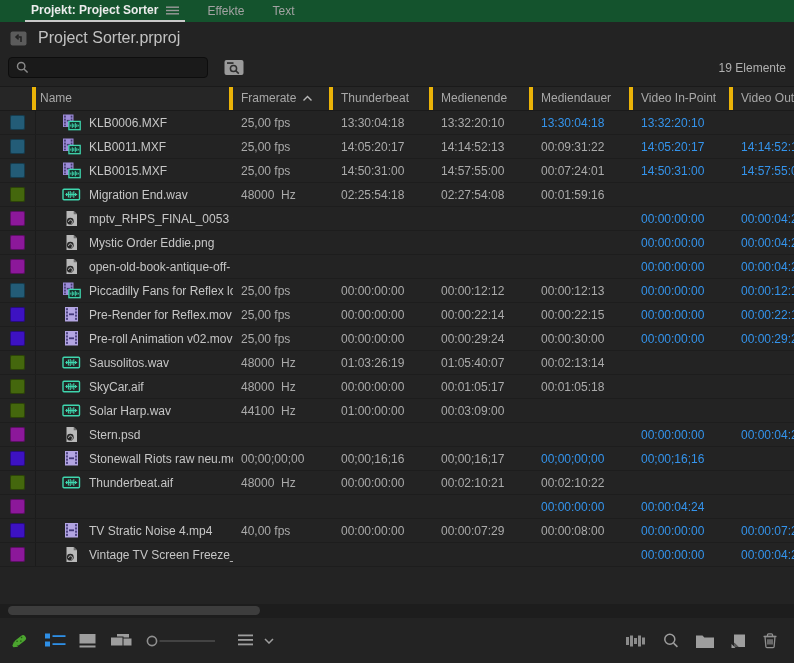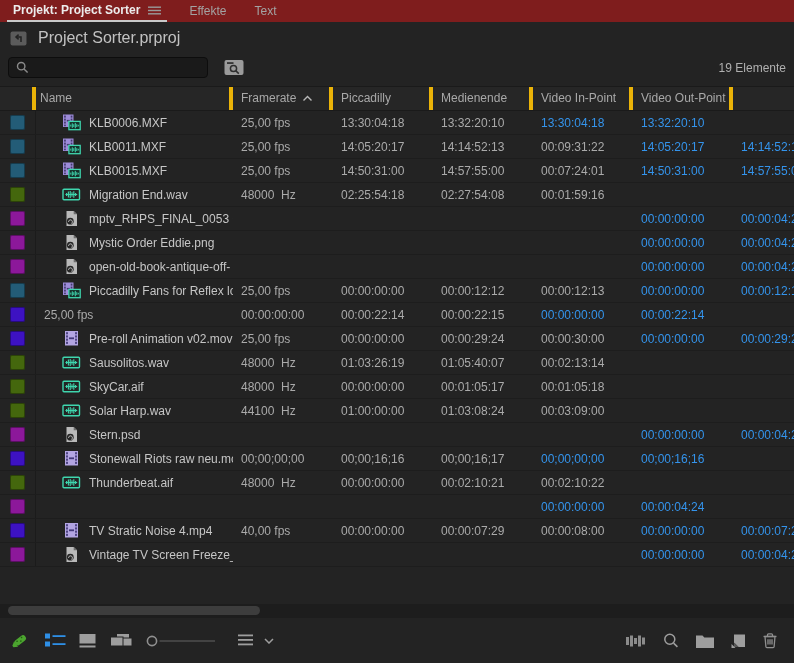--- a/index.html
+++ b/index.html
@@ -3,21 +3,21 @@
 <meta charset="utf-8">
 <style>
   html,body{margin:0;padding:0;}
   body{
     width:794px;height:663px;position:relative;overflow:hidden;
     background:#232323;
     font-family:"Liberation Sans","DejaVu Sans",sans-serif;
     -webkit-font-smoothing:antialiased;
   }
   
-  .tabstrip{position:absolute;top:0;left:0;right:0;height:22px;background:#7f1d1d;display:flex;align-items:stretch;padding-left:7px;}
+  .tabstrip{position:absolute;top:0;left:0;right:0;height:22px;background:#14532d;display:flex;align-items:stretch;padding-left:25px;}
   .tab{display:flex;align-items:center;gap:8px;padding:0 6px;margin-right:16px;color:#a3a3a3;font-size:12px;cursor:default;}
   .tab.active{color:#ececec;font-weight:bold;border-bottom:2px solid #c9c9c9;}
   .hamburger{display:flex;align-items:center;}
   
   .breadcrumb{position:absolute;top:25px;left:0;right:0;height:26px;display:flex;align-items:center;}
   .crumb-icon{margin-left:10px;display:flex;align-items:center;cursor:pointer;}
   .crumb-label{margin-left:11px;color:#c2c2c2;font-size:16px;}
   
   .searchrow{position:absolute;top:52px;left:0;right:0;height:32px;}
   .searchbox{position:absolute;left:8px;top:5px;width:200px;height:21px;background:#1a1a1a;border:1px solid #0d0d0d;border-radius:4px;display:flex;align-items:center;box-sizing:border-box;}
@@ -109,24 +109,27 @@
     </div>
   <div class="hcell">
     <span>Framerate</span>
     <span>
       <svg width="11" height="7" viewBox="0 0 11 7">
           <polyline points="1.5,5.5 5.5,1.5 9.5,5.5" fill="none" stroke="#b9b9b9" stroke-width="1.4"></polyline>
         </svg>
     </span>
   </div>
   <div class="hcell">
-      <span>Piccadilly</span>
+      <span>Thunderbeat</span>
     </div>
   <div class="hcell">
       <span>Medienende</span>
+    </div>
+  <div class="hcell">
+      <span>Mediendauer</span>
     </div>
   <div class="hcell">
       <span>Video In-Point</span>
     </div>
   <div class="hcell">
       <span>Video Out-Point</span>
     </div>
 </div>
 
 <div class="tbody" id="rows">
@@ -373,32 +376,20 @@
           </svg>
         </span>
       <span class="nm">Piccadilly Fans for Reflex lon</span>
     </div>
     <div class="cell c-fr">25,00 fps</div>
     <div class="cell c-tc">00:00:00:00</div>
     <div class="cell c-tc">00:00:12:12</div>
     <div class="cell c-tc">00:00:12:13</div>
     <div class="cell c-tc blue">00:00:00:00</div>
     <div class="cell c-tc blue">00:00:12:12</div>
-  </div>
-
-  <div class="row grid">
-    <div class="cell c-label">
-        <span class="chip" style="background: rgb(61, 18, 194);"></span>
-      </div>
-    <div class="cell c-fr">25,00 fps</div>
-    <div class="cell c-tc">00:00:00:00</div>
-    <div class="cell c-tc">00:00:22:14</div>
-    <div class="cell c-tc">00:00:22:15</div>
-    <div class="cell c-tc blue">00:00:00:00</div>
-    <div class="cell c-tc blue">00:00:22:14</div>
   </div>
 
   <div class="row grid">
     <div class="cell c-label">
         <span class="chip" style="background: rgb(61, 18, 194);"></span>
       </div>
     <div class="cell c-name">
       <span class="icon">
           <svg width="19" height="17" viewBox="0 0 19 17">
             <rect x="3" y="1" width="13" height="14.5" fill="#b3a5e2"></rect>
@@ -408,139 +399,28 @@
               <rect x="4.1" y="8.6" width="1.8" height="2.1"></rect>
               <rect x="4.1" y="11.8" width="1.8" height="2.1"></rect>
               <rect x="13.1" y="2.2" width="1.8" height="2.1"></rect>
               <rect x="13.1" y="5.4" width="1.8" height="2.1"></rect>
               <rect x="13.1" y="8.6" width="1.8" height="2.1"></rect>
               <rect x="13.1" y="11.8" width="1.8" height="2.1"></rect>
               <rect x="7" y="7.4" width="5" height="1.8"></rect>
             </g>
           </svg>
         </span>
-      <span class="nm">Pre-roll Animation v02.mov</span>
+      <span class="nm">Pre-Render for Reflex.mov</span>
     </div>
     <div class="cell c-fr">25,00 fps</div>
     <div class="cell c-tc">00:00:00:00</div>
-    <div class="cell c-tc">00:00:29:24</div>
-    <div class="cell c-tc">00:00:30:00</div>
-    <div class="cell c-tc blue">00:00:00:00</div>
-    <div class="cell c-tc blue">00:00:29:24</div>
-  </div>
-
-  <div class="row grid">
-    <div class="cell c-label">
-        <span class="chip" style="background: rgb(68, 103, 13);"></span>
-      </div>
-    <div class="cell c-name">
-      <span class="icon">
-          <svg width="19" height="17" viewBox="0 0 19 17">
-            <rect x="1" y="3.2" width="16.5" height="10.6" rx="1" fill="none" stroke="#3fd6ae" stroke-width="1.4"></rect>
-            <g stroke="#3fd6ae" stroke-width="1.1">
-              <line x1="3.4" y1="8.5" x2="15.2" y2="8.5"></line>
-              <line x1="4.6" y1="6.9" x2="4.6" y2="10.1"></line>
-              <line x1="6.4" y1="5.6" x2="6.4" y2="11.4"></line>
-              <line x1="8.2" y1="4.9" x2="8.2" y2="12.1"></line>
-              <line x1="10" y1="6.2" x2="10" y2="10.8"></line>
-              <line x1="11.8" y1="5.3" x2="11.8" y2="11.7"></line>
-              <line x1="13.6" y1="6.9" x2="13.6" y2="10.1"></line>
-            </g>
-          </svg>
-        </span>
-      <span class="nm">Sausolitos.wav</span>
-    </div>
-    <div class="cell c-fr">48000  Hz</div>
-    <div class="cell c-tc">01:03:26:19</div>
-    <div class="cell c-tc">01:05:40:07</div>
-    <div class="cell c-tc">00:02:13:14</div>
-    <div class="cell c-tc blue"></div>
-    <div class="cell c-tc blue"></div>
-  </div>
-
-  <div class="row grid">
-    <div class="cell c-label">
-        <span class="chip" style="background: rgb(68, 103, 13);"></span>
-      </div>
-    <div class="cell c-name">
-      <span class="icon">
-          <svg width="19" height="17" viewBox="0 0 19 17">
-            <rect x="1" y="3.2" width="16.5" height="10.6" rx="1" fill="none" stroke="#3fd6ae" stroke-width="1.4"></rect>
-            <g stroke="#3fd6ae" stroke-width="1.1">
-              <line x1="3.4" y1="8.5" x2="15.2" y2="8.5"></line>
-              <line x1="4.6" y1="6.9" x2="4.6" y2="10.1"></line>
-              <line x1="6.4" y1="5.6" x2="6.4" y2="11.4"></line>
-              <line x1="8.2" y1="4.9" x2="8.2" y2="12.1"></line>
-              <line x1="10" y1="6.2" x2="10" y2="10.8"></line>
-              <line x1="11.8" y1="5.3" x2="11.8" y2="11.7"></line>
-              <line x1="13.6" y1="6.9" x2="13.6" y2="10.1"></line>
-            </g>
-          </svg>
-        </span>
-      <span class="nm">SkyCar.aif</span>
-    </div>
-    <div class="cell c-fr">48000  Hz</div>
-    <div class="cell c-tc">00:00:00:00</div>
-    <div class="cell c-tc">00:01:05:17</div>
-    <div class="cell c-tc">00:01:05:18</div>
-    <div class="cell c-tc blue"></div>
-    <div class="cell c-tc blue"></div>
-  </div>
-
-  <div class="row grid">
-    <div class="cell c-label">
-        <span class="chip" style="background: rgb(68, 103, 13);"></span>
-      </div>
-    <div class="cell c-name">
-      <span class="icon">
-          <svg width="19" height="17" viewBox="0 0 19 17">
-            <rect x="1" y="3.2" width="16.5" height="10.6" rx="1" fill="none" stroke="#3fd6ae" stroke-width="1.4"></rect>
-            <g stroke="#3fd6ae" stroke-width="1.1">
-              <line x1="3.4" y1="8.5" x2="15.2" y2="8.5"></line>
-              <line x1="4.6" y1="6.9" x2="4.6" y2="10.1"></line>
-              <line x1="6.4" y1="5.6" x2="6.4" y2="11.4"></line>
-              <line x1="8.2" y1="4.9" x2="8.2" y2="12.1"></line>
-              <line x1="10" y1="6.2" x2="10" y2="10.8"></line>
-              <line x1="11.8" y1="5.3" x2="11.8" y2="11.7"></line>
-              <line x1="13.6" y1="6.9" x2="13.6" y2="10.1"></line>
-            </g>
-          </svg>
-        </span>
-      <span class="nm">Solar Harp.wav</span>
-    </div>
-    <div class="cell c-fr">44100  Hz</div>
-    <div class="cell c-tc">01:00:00:00</div>
-    <div class="cell c-tc">01:03:08:24</div>
-    <div class="cell c-tc">00:03:09:00</div>
-    <div class="cell c-tc blue"></div>
-    <div class="cell c-tc blue"></div>
-  </div>
-
-  <div class="row grid">
-    <div class="cell c-label">
-        <span class="chip" style="background: rgb(140, 24, 154);"></span>
-      </div>
-    <div class="cell c-name">
-      <span class="icon">
-          <svg width="19" height="17" viewBox="0 0 19 17">
-            <path d="M4.5 1 h7.2 l3.3 3.3 V16 H4.5 z" fill="#b9b9b9"></path>
-            <path d="M11.7 1 l3.3 3.3 h-3.3 z" fill="#6d6d6d"></path>
-            <circle cx="8.3" cy="11.2" r="3.4" fill="#262626"></circle>
-            <path d="M6.6 12 a1.9 1.9 0 1 1 3.4 0.9" fill="none" stroke="#b9b9b9" stroke-width="1"></path>
-            <path d="M10.8 13.8 l-1.7 0.2 1.1 -1.6 z" fill="#b9b9b9"></path>
-          </svg>
-        </span>
-      <span class="nm">Stern.psd</span>
-    </div>
-    <div class="cell c-fr"></div>
-    <div class="cell c-tc"></div>
-    <div class="cell c-tc"></div>
-    <div class="cell c-tc"></div>
-    <div class="cell c-tc blue">00:00:00:00</div>
-    <div class="cell c-tc blue">00:00:04:24</div>
+    <div class="cell c-tc">00:00:22:14</div>
+    <div class="cell c-tc">00:00:22:15</div>
+    <div class="cell c-tc blue">00:00:00:00</div>
+    <div class="cell c-tc blue">00:00:22:14</div>
   </div>
 
   <div class="row grid">
     <div class="cell c-label">
         <span class="chip" style="background: rgb(61, 18, 194);"></span>
       </div>
     <div class="cell c-name">
       <span class="icon">
           <svg width="19" height="17" viewBox="0 0 19 17">
             <rect x="3" y="1" width="13" height="14.5" fill="#b3a5e2"></rect>
@@ -550,27 +430,28 @@
               <rect x="4.1" y="8.6" width="1.8" height="2.1"></rect>
               <rect x="4.1" y="11.8" width="1.8" height="2.1"></rect>
               <rect x="13.1" y="2.2" width="1.8" height="2.1"></rect>
               <rect x="13.1" y="5.4" width="1.8" height="2.1"></rect>
               <rect x="13.1" y="8.6" width="1.8" height="2.1"></rect>
               <rect x="13.1" y="11.8" width="1.8" height="2.1"></rect>
               <rect x="7" y="7.4" width="5" height="1.8"></rect>
             </g>
           </svg>
         </span>
-      <span class="nm">Stonewall Riots raw neu.mo</span>
-    </div>
-    <div class="cell c-tc">00;00;00;00</div>
-    <div class="cell c-tc">00;00;16;16</div>
-    <div class="cell c-tc">00;00;16;17</div>
-    <div class="cell c-tc blue">00;00;00;00</div>
-    <div class="cell c-tc blue">00;00;16;16</div>
+      <span class="nm">Pre-roll Animation v02.mov</span>
+    </div>
+    <div class="cell c-fr">25,00 fps</div>
+    <div class="cell c-tc">00:00:00:00</div>
+    <div class="cell c-tc">00:00:29:24</div>
+    <div class="cell c-tc">00:00:30:00</div>
+    <div class="cell c-tc blue">00:00:00:00</div>
+    <div class="cell c-tc blue">00:00:29:24</div>
   </div>
 
   <div class="row grid">
     <div class="cell c-label">
         <span class="chip" style="background: rgb(68, 103, 13);"></span>
       </div>
     <div class="cell c-name">
       <span class="icon">
           <svg width="19" height="17" viewBox="0 0 19 17">
             <rect x="1" y="3.2" width="16.5" height="10.6" rx="1" fill="none" stroke="#3fd6ae" stroke-width="1.4"></rect>
@@ -578,34 +459,103 @@
               <line x1="3.4" y1="8.5" x2="15.2" y2="8.5"></line>
               <line x1="4.6" y1="6.9" x2="4.6" y2="10.1"></line>
               <line x1="6.4" y1="5.6" x2="6.4" y2="11.4"></line>
               <line x1="8.2" y1="4.9" x2="8.2" y2="12.1"></line>
               <line x1="10" y1="6.2" x2="10" y2="10.8"></line>
               <line x1="11.8" y1="5.3" x2="11.8" y2="11.7"></line>
               <line x1="13.6" y1="6.9" x2="13.6" y2="10.1"></line>
             </g>
           </svg>
         </span>
-      <span class="nm">Thunderbeat.aif</span>
+      <span class="nm">Sausolitos.wav</span>
+    </div>
+    <div class="cell c-fr">48000  Hz</div>
+    <div class="cell c-tc">01:03:26:19</div>
+    <div class="cell c-tc">01:05:40:07</div>
+    <div class="cell c-tc">00:02:13:14</div>
+    <div class="cell c-tc blue"></div>
+    <div class="cell c-tc blue"></div>
+  </div>
+
+  <div class="row grid">
+    <div class="cell c-label">
+        <span class="chip" style="background: rgb(68, 103, 13);"></span>
+      </div>
+    <div class="cell c-name">
+      <span class="icon">
+          <svg width="19" height="17" viewBox="0 0 19 17">
+            <rect x="1" y="3.2" width="16.5" height="10.6" rx="1" fill="none" stroke="#3fd6ae" stroke-width="1.4"></rect>
+            <g stroke="#3fd6ae" stroke-width="1.1">
+              <line x1="3.4" y1="8.5" x2="15.2" y2="8.5"></line>
+              <line x1="4.6" y1="6.9" x2="4.6" y2="10.1"></line>
+              <line x1="6.4" y1="5.6" x2="6.4" y2="11.4"></line>
+              <line x1="8.2" y1="4.9" x2="8.2" y2="12.1"></line>
+              <line x1="10" y1="6.2" x2="10" y2="10.8"></line>
+              <line x1="11.8" y1="5.3" x2="11.8" y2="11.7"></line>
+              <line x1="13.6" y1="6.9" x2="13.6" y2="10.1"></line>
+            </g>
+          </svg>
+        </span>
+      <span class="nm">SkyCar.aif</span>
     </div>
     <div class="cell c-fr">48000  Hz</div>
     <div class="cell c-tc">00:00:00:00</div>
-    <div class="cell c-tc">00:02:10:21</div>
-    <div class="cell c-tc">00:02:10:22</div>
+    <div class="cell c-tc">00:01:05:17</div>
+    <div class="cell c-tc">00:01:05:18</div>
+    <div class="cell c-tc blue"></div>
+    <div class="cell c-tc blue"></div>
+  </div>
+
+  <div class="row grid">
+    <div class="cell c-label">
+        <span class="chip" style="background: rgb(68, 103, 13);"></span>
+      </div>
+    <div class="cell c-name">
+      <span class="icon">
+          <svg width="19" height="17" viewBox="0 0 19 17">
+            <rect x="1" y="3.2" width="16.5" height="10.6" rx="1" fill="none" stroke="#3fd6ae" stroke-width="1.4"></rect>
+            <g stroke="#3fd6ae" stroke-width="1.1">
+              <line x1="3.4" y1="8.5" x2="15.2" y2="8.5"></line>
+              <line x1="4.6" y1="6.9" x2="4.6" y2="10.1"></line>
+              <line x1="6.4" y1="5.6" x2="6.4" y2="11.4"></line>
+              <line x1="8.2" y1="4.9" x2="8.2" y2="12.1"></line>
+              <line x1="10" y1="6.2" x2="10" y2="10.8"></line>
+              <line x1="11.8" y1="5.3" x2="11.8" y2="11.7"></line>
+              <line x1="13.6" y1="6.9" x2="13.6" y2="10.1"></line>
+            </g>
+          </svg>
+        </span>
+      <span class="nm">Solar Harp.wav</span>
+    </div>
+    <div class="cell c-fr">44100  Hz</div>
+    <div class="cell c-tc">01:00:00:00</div>
+    <div class="cell c-tc">00:03:09:00</div>
     <div class="cell c-tc blue"></div>
     <div class="cell c-tc blue"></div>
   </div>
 
   <div class="row grid">
     <div class="cell c-label">
         <span class="chip" style="background: rgb(140, 24, 154);"></span>
       </div>
+    <div class="cell c-name">
+      <span class="icon">
+          <svg width="19" height="17" viewBox="0 0 19 17">
+            <path d="M4.5 1 h7.2 l3.3 3.3 V16 H4.5 z" fill="#b9b9b9"></path>
+            <path d="M11.7 1 l3.3 3.3 h-3.3 z" fill="#6d6d6d"></path>
+            <circle cx="8.3" cy="11.2" r="3.4" fill="#262626"></circle>
+            <path d="M6.6 12 a1.9 1.9 0 1 1 3.4 0.9" fill="none" stroke="#b9b9b9" stroke-width="1"></path>
+            <path d="M10.8 13.8 l-1.7 0.2 1.1 -1.6 z" fill="#b9b9b9"></path>
+          </svg>
+        </span>
+      <span class="nm">Stern.psd</span>
+    </div>
     <div class="cell c-fr"></div>
     <div class="cell c-tc"></div>
     <div class="cell c-tc"></div>
     <div class="cell c-tc"></div>
     <div class="cell c-tc blue">00:00:00:00</div>
     <div class="cell c-tc blue">00:00:04:24</div>
   </div>
 
   <div class="row grid">
     <div class="cell c-label">
@@ -621,20 +571,91 @@
               <rect x="4.1" y="8.6" width="1.8" height="2.1"></rect>
               <rect x="4.1" y="11.8" width="1.8" height="2.1"></rect>
               <rect x="13.1" y="2.2" width="1.8" height="2.1"></rect>
               <rect x="13.1" y="5.4" width="1.8" height="2.1"></rect>
               <rect x="13.1" y="8.6" width="1.8" height="2.1"></rect>
               <rect x="13.1" y="11.8" width="1.8" height="2.1"></rect>
               <rect x="7" y="7.4" width="5" height="1.8"></rect>
             </g>
           </svg>
         </span>
+      <span class="nm">Stonewall Riots raw neu.mo</span>
+    </div>
+    <div class="cell c-tc">00;00;00;00</div>
+    <div class="cell c-tc">00;00;16;16</div>
+    <div class="cell c-tc">00;00;16;17</div>
+    <div class="cell c-tc blue">00;00;00;00</div>
+    <div class="cell c-tc blue">00;00;16;16</div>
+  </div>
+
+  <div class="row grid">
+    <div class="cell c-label">
+        <span class="chip" style="background: rgb(68, 103, 13);"></span>
+      </div>
+    <div class="cell c-name">
+      <span class="icon">
+          <svg width="19" height="17" viewBox="0 0 19 17">
+            <rect x="1" y="3.2" width="16.5" height="10.6" rx="1" fill="none" stroke="#3fd6ae" stroke-width="1.4"></rect>
+            <g stroke="#3fd6ae" stroke-width="1.1">
+              <line x1="3.4" y1="8.5" x2="15.2" y2="8.5"></line>
+              <line x1="4.6" y1="6.9" x2="4.6" y2="10.1"></line>
+              <line x1="6.4" y1="5.6" x2="6.4" y2="11.4"></line>
+              <line x1="8.2" y1="4.9" x2="8.2" y2="12.1"></line>
+              <line x1="10" y1="6.2" x2="10" y2="10.8"></line>
+              <line x1="11.8" y1="5.3" x2="11.8" y2="11.7"></line>
+              <line x1="13.6" y1="6.9" x2="13.6" y2="10.1"></line>
+            </g>
+          </svg>
+        </span>
+      <span class="nm">Thunderbeat.aif</span>
+    </div>
+    <div class="cell c-fr">48000  Hz</div>
+    <div class="cell c-tc">00:00:00:00</div>
+    <div class="cell c-tc">00:02:10:21</div>
+    <div class="cell c-tc">00:02:10:22</div>
+    <div class="cell c-tc blue"></div>
+    <div class="cell c-tc blue"></div>
+  </div>
+
+  <div class="row grid">
+    <div class="cell c-label">
+        <span class="chip" style="background: rgb(140, 24, 154);"></span>
+      </div>
+    <div class="cell c-fr"></div>
+    <div class="cell c-tc"></div>
+    <div class="cell c-tc"></div>
+    <div class="cell c-tc"></div>
+    <div class="cell c-tc blue">00:00:00:00</div>
+    <div class="cell c-tc blue">00:00:04:24</div>
+  </div>
+
+  <div class="row grid">
+    <div class="cell c-label">
+        <span class="chip" style="background: rgb(61, 18, 194);"></span>
+      </div>
+    <div class="cell c-name">
+      <span class="icon">
+          <svg width="19" height="17" viewBox="0 0 19 17">
+            <rect x="3" y="1" width="13" height="14.5" fill="#b3a5e2"></rect>
+            <g fill="#43397a">
+              <rect x="4.1" y="2.2" width="1.8" height="2.1"></rect>
+              <rect x="4.1" y="5.4" width="1.8" height="2.1"></rect>
+              <rect x="4.1" y="8.6" width="1.8" height="2.1"></rect>
+              <rect x="4.1" y="11.8" width="1.8" height="2.1"></rect>
+              <rect x="13.1" y="2.2" width="1.8" height="2.1"></rect>
+              <rect x="13.1" y="5.4" width="1.8" height="2.1"></rect>
+              <rect x="13.1" y="8.6" width="1.8" height="2.1"></rect>
+              <rect x="13.1" y="11.8" width="1.8" height="2.1"></rect>
+              <rect x="7" y="7.4" width="5" height="1.8"></rect>
+            </g>
+          </svg>
+        </span>
       <span class="nm">TV Stratic Noise 4.mp4</span>
     </div>
     <div class="cell c-fr">40,00 fps</div>
     <div class="cell c-tc">00:00:00:00</div>
     <div class="cell c-tc">00:00:07:29</div>
     <div class="cell c-tc">00:00:08:00</div>
     <div class="cell c-tc blue">00:00:00:00</div>
     <div class="cell c-tc blue">00:00:07:29</div>
   </div>
 

